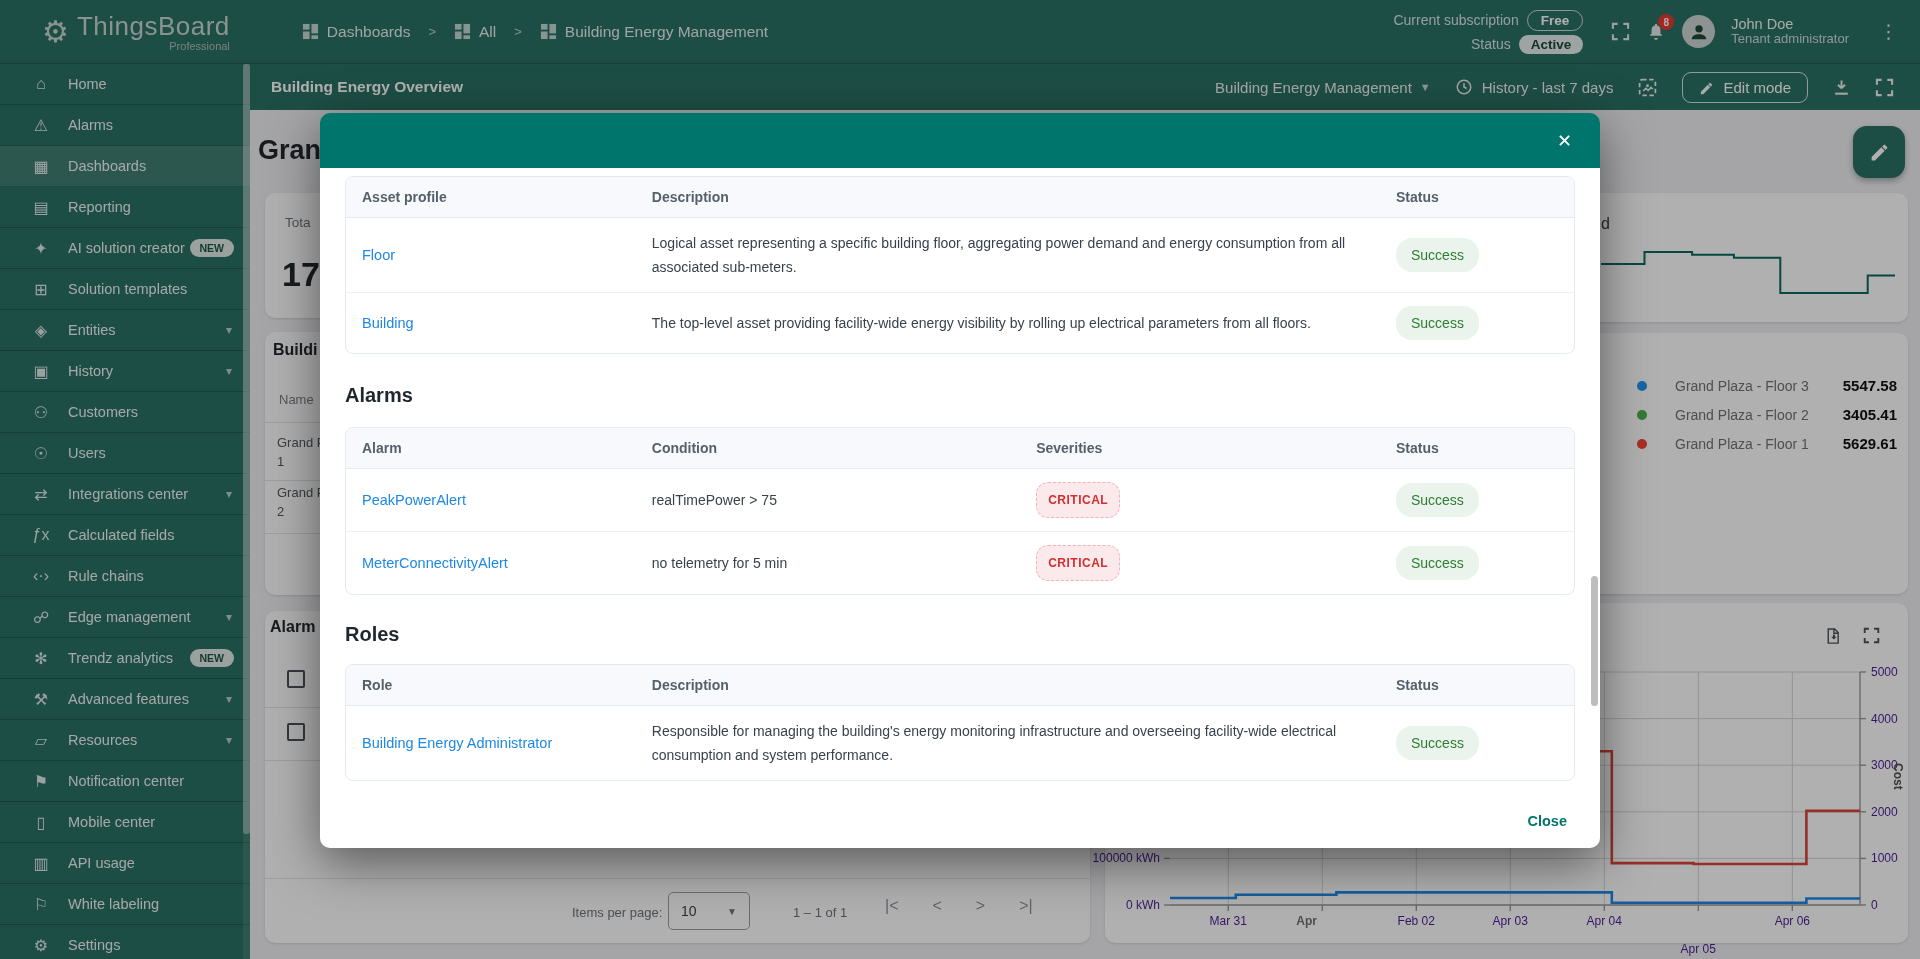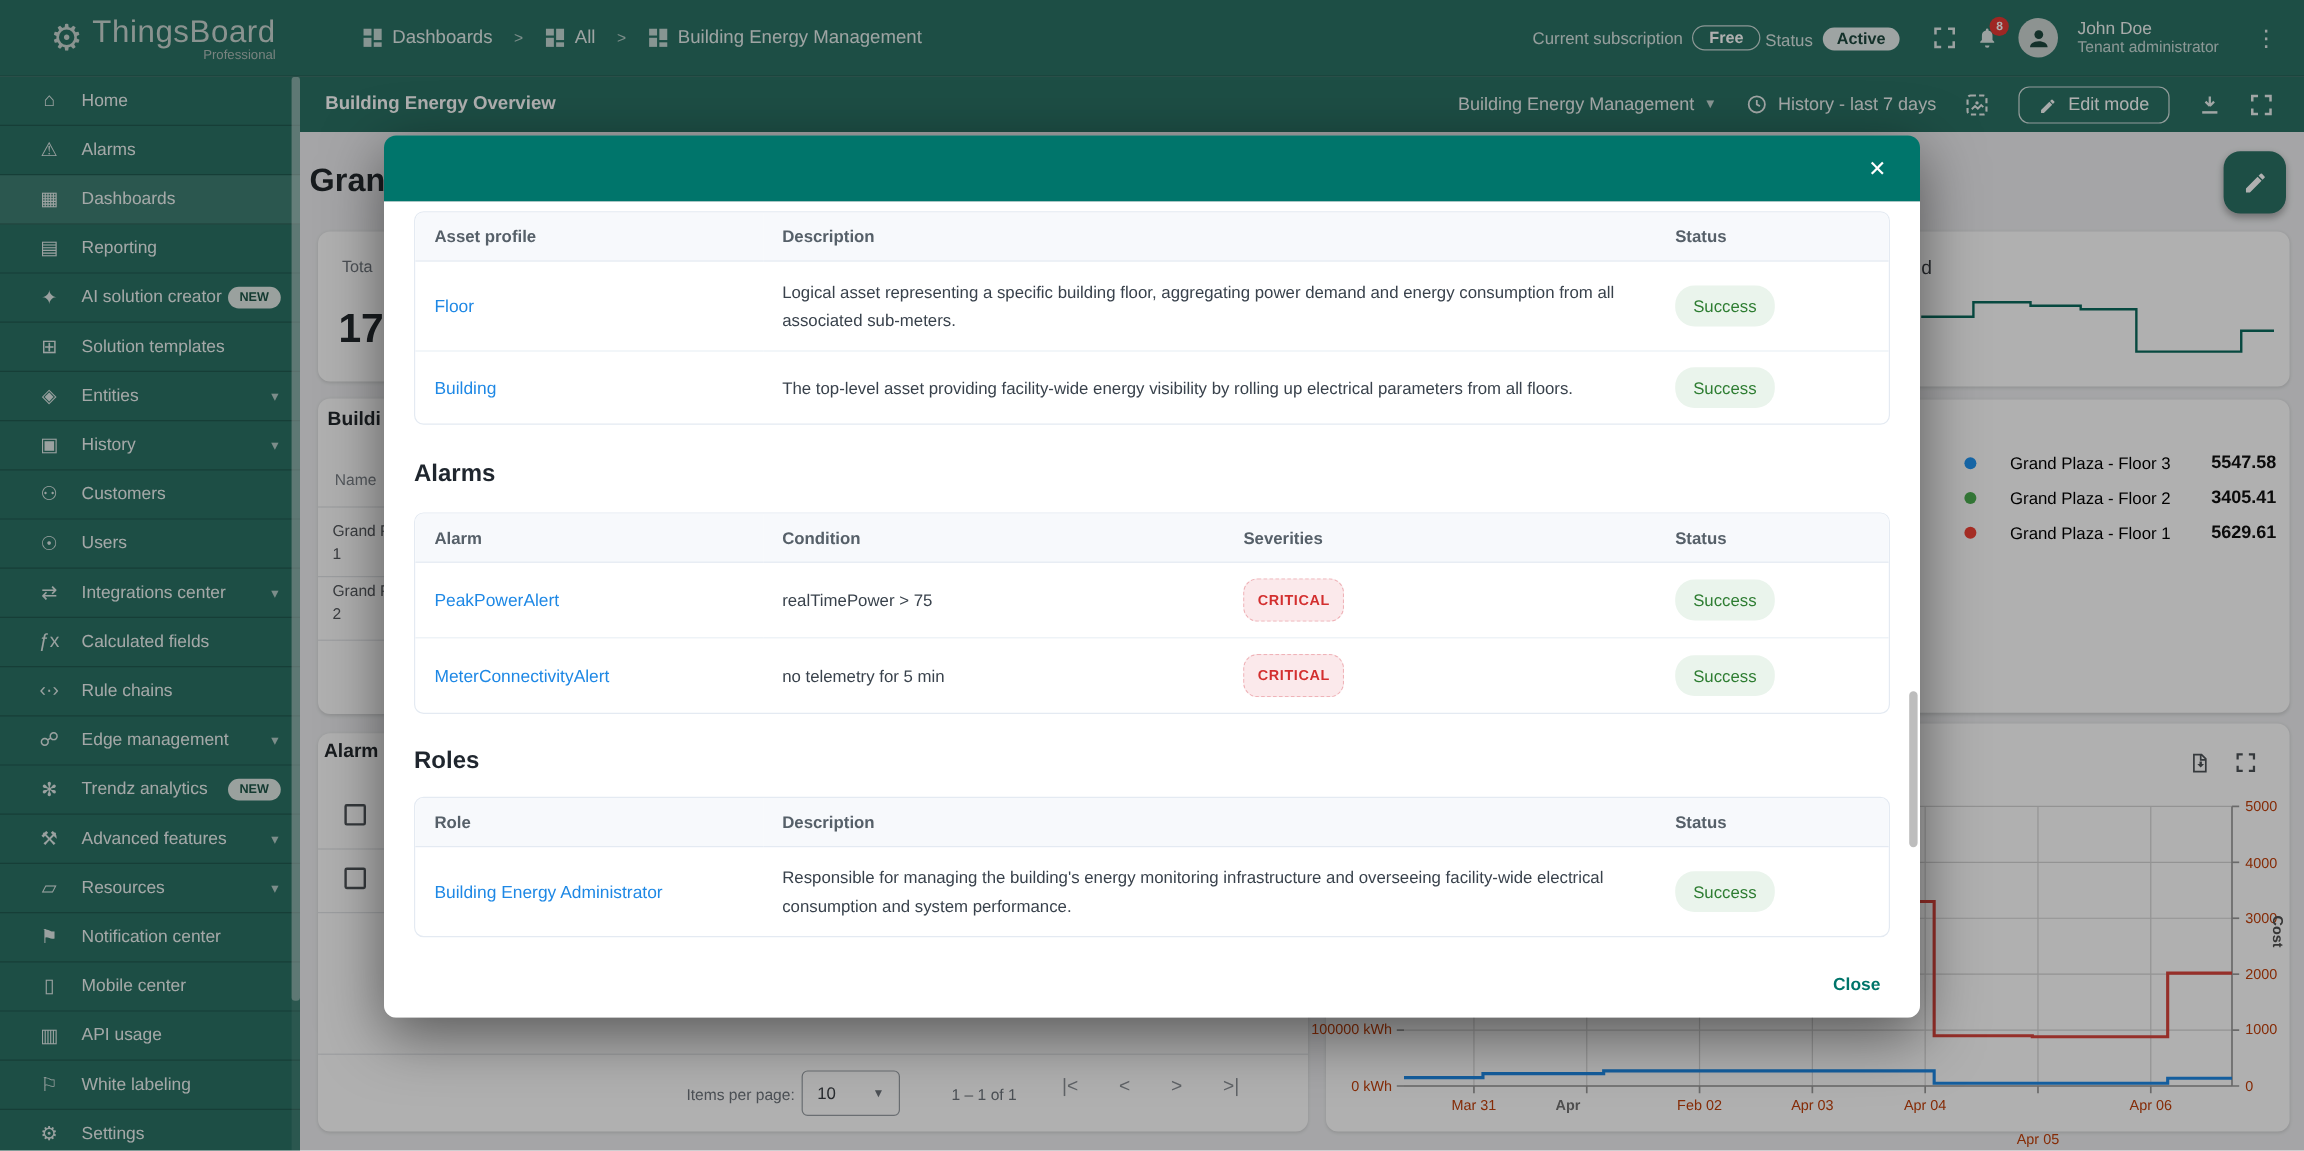--- a/index.html
+++ b/index.html
@@ -11,21 +11,21 @@
   .logo { display:flex; align-items:center; margin-left:42px; }
   .logo-glyph { font-size:30px; color:#C9D6D1; margin-right:8px; }
   .logo-text { display:flex; flex-direction:column; align-items:flex-end; }
   .logo-name { font-size:26px; color:#C9D6D1; letter-spacing:0.5px; }
   .logo-sub { font-size:11px; color:#AFBEB9; margin-top:-2px; }
   .crumbs { display:flex; align-items:center; gap:18px; margin-left:72px; }
   .crumb { display:flex; align-items:center; gap:8px; color:rgba(255,255,255,0.88); font-size:15.5px; cursor:pointer; }
   .crumb svg { opacity:0.85; }
   .crumb-sep { color:rgba(255,255,255,0.65); font-size:13px; }
   .topbar-right { margin-left:auto; display:flex; align-items:center; padding-right:22px; gap:16px; }
-  .subscription { display:flex; flex-direction:row; align-items:flex-end; gap:4px; margin-right:12px; }
+  .subscription { display:flex; flex-direction:column; align-items:flex-end; gap:4px; margin-right:12px; }
   .sub-row { display:flex; align-items:center; gap:8px; }
   .sub-label { color:rgba(255,255,255,0.82); font-size:14px; }
   .pill-outline { border:1.5px solid rgba(255,255,255,0.75); color:#fff; border-radius:14px; padding:2px 13px; font-size:13.5px; font-weight:600; }
   .pill-fill { background:rgba(255,255,255,0.88); color:#1D473E; border-radius:13px; padding:2px 12px; font-size:13.5px; font-weight:700; }
   .tb-icon { color:rgba(255,255,255,0.85); display:flex; align-items:center; justify-content:center; cursor:pointer; }
   .bell-wrap { position:relative; }
   .bell-badge { position:absolute; top:-7px; right:-8px; background:var(--badge-red); color:#fff; font-size:10px; font-weight:700; min-width:16px; height:16px; border-radius:8px; display:flex; align-items:center; justify-content:center; padding:0 4px; }
   .avatar { width:33px; height:33px; border-radius:50%; background:#CDD6D3; display:flex; align-items:center; justify-content:center; }
   .user-block { display:flex; flex-direction:column; line-height:1.15; }
   .user-name { color:rgba(255,255,255,0.95); font-size:14.5px; }
@@ -68,24 +68,24 @@
   .pg-label { position:absolute; left:307px; top:26px; font-size:13px; color:#6E757C; }
   .pg-select { position:absolute; left:403px; top:13px; width:82px; height:38px; border:1px solid #9AA0A6; border-radius:5px; font-size:14px; color:#3C4146; display:flex; align-items:center; justify-content:space-between; padding:0 12px; cursor:pointer; }
   .pg-range { position:absolute; left:528px; top:26px; font-size:13px; color:#6E757C; }
   .pg-nav { position:absolute; left:620px; top:18px; display:flex; gap:34px; color:#8B9096; font-size:16px; }
   .pg-nav span { cursor:pointer; }
   .fab { position:absolute; left:1603px; top:16px; width:52px; height:52px; border-radius:14px; background:var(--brand); display:flex; align-items:center; justify-content:center; cursor:pointer; box-shadow:0 3px 6px rgba(0,0,0,0.3); }
   .demand-tail { position:absolute; left:496px; top:22px; font-size:16px; font-weight:500; color:#3A3F44; }
   .legend { position:absolute; right:11px; top:44px; display:flex; flex-direction:column; gap:12px; align-items:flex-end; }
   .legend-row { display:flex; align-items:center; gap:10px; cursor:pointer; }
   .legend-dot { width:10px; height:10px; border-radius:50%; }
-  .legend-label { font-size:14px; color:#000000; width:150px;margin-left:18px; }
+  .legend-label { font-size:14px; color:#737373; width:150px;margin-left:18px; }
   .legend-value { font-size:15px; font-weight:700; color:#111; width:62px; text-align:right; }
   .chart-icons { position:absolute; right:28px; top:24px; display:flex; gap:22px; color:#4E5358; }
-  .axis-text { position:absolute; font-size:12px; color:#c2410c; white-space:nowrap; }
+  .axis-text { position:absolute; font-size:12px; color:#4c1d95; white-space:nowrap; }
   .cost-label { position:absolute; left:786px; top:160px; font-size:12px; font-weight:700; color:#4F4F4F; writing-mode:vertical-rl; }
 
   
   .scrim { position:absolute; inset:0; background:rgba(0,0,0,0.31); z-index:40; }
   .modal { position:absolute; left:320px; top:113px; width:1280px; height:735px; z-index:50; border-radius:10px; box-shadow:0 14px 50px rgba(0,0,0,0.5); display:flex; flex-direction:column; }
   .modal-header { height:55px; background:var(--modal-green); border-radius:10px 10px 0 0; display:flex; align-items:center; padding:0 24px; flex:0 0 55px; }
   .modal-title { color:#fff; font-size:17.5px; font-weight:600; }
   .modal-x { margin-left:auto; color:#fff; font-size:18px; cursor:pointer; padding:4px; }
   .modal-body { position:relative; background:#fff; border-radius:0 0 10px 10px; flex:1; padding:8px 25px 18px 25px; overflow:hidden; }
   .mtable { width:100%; border:1px solid #E4EAF2; border-radius:8px; border-collapse:separate; border-spacing:0; overflow:hidden; }

